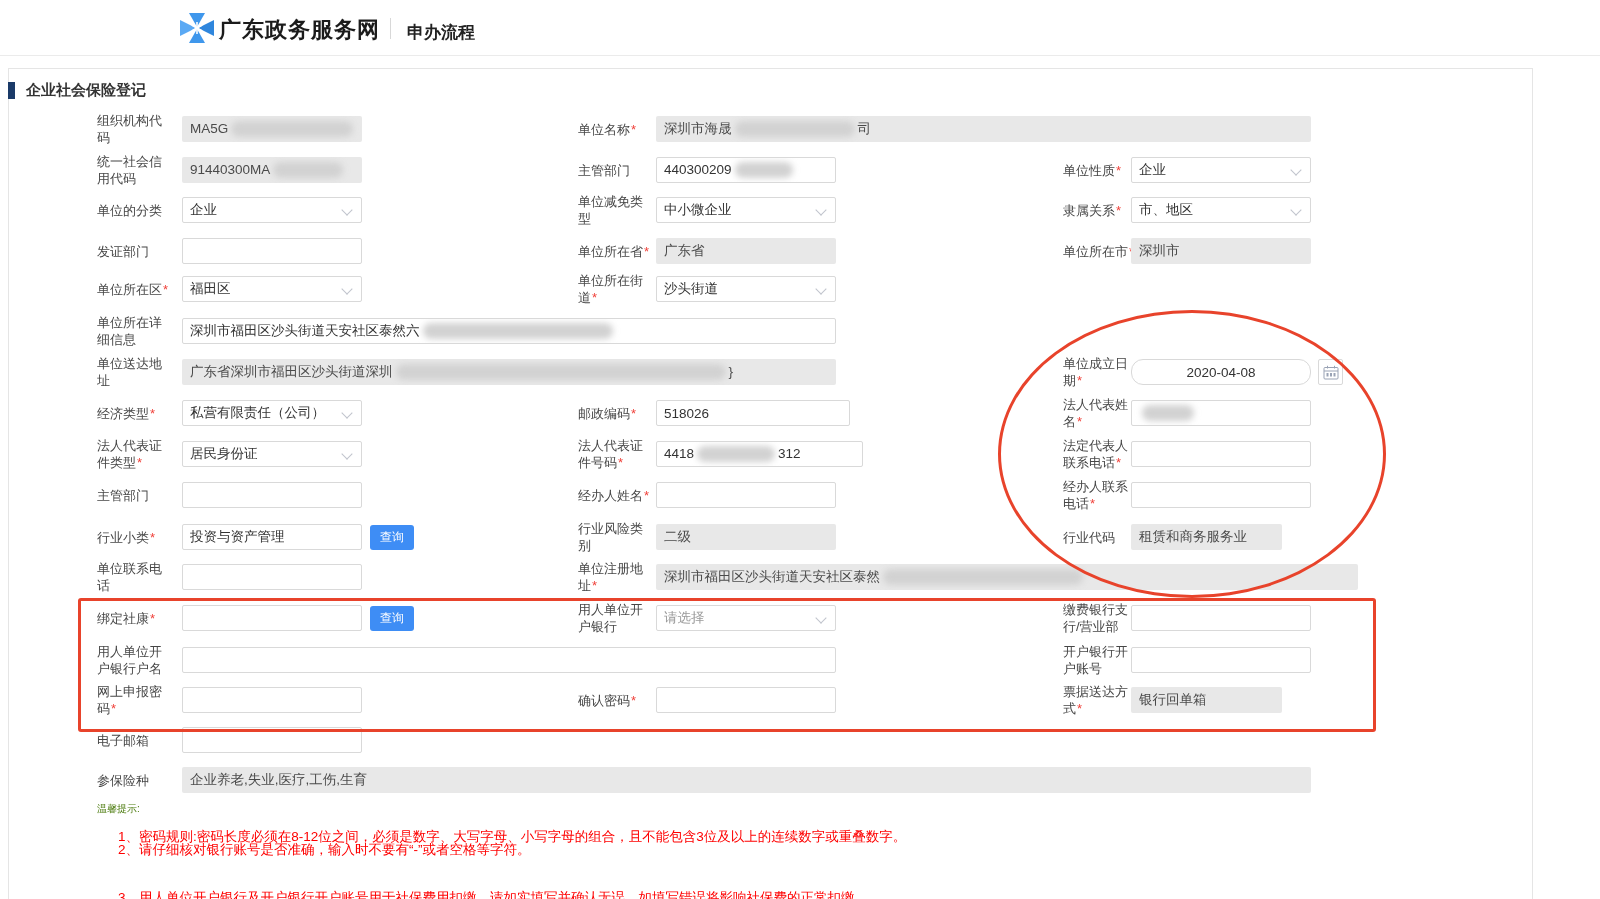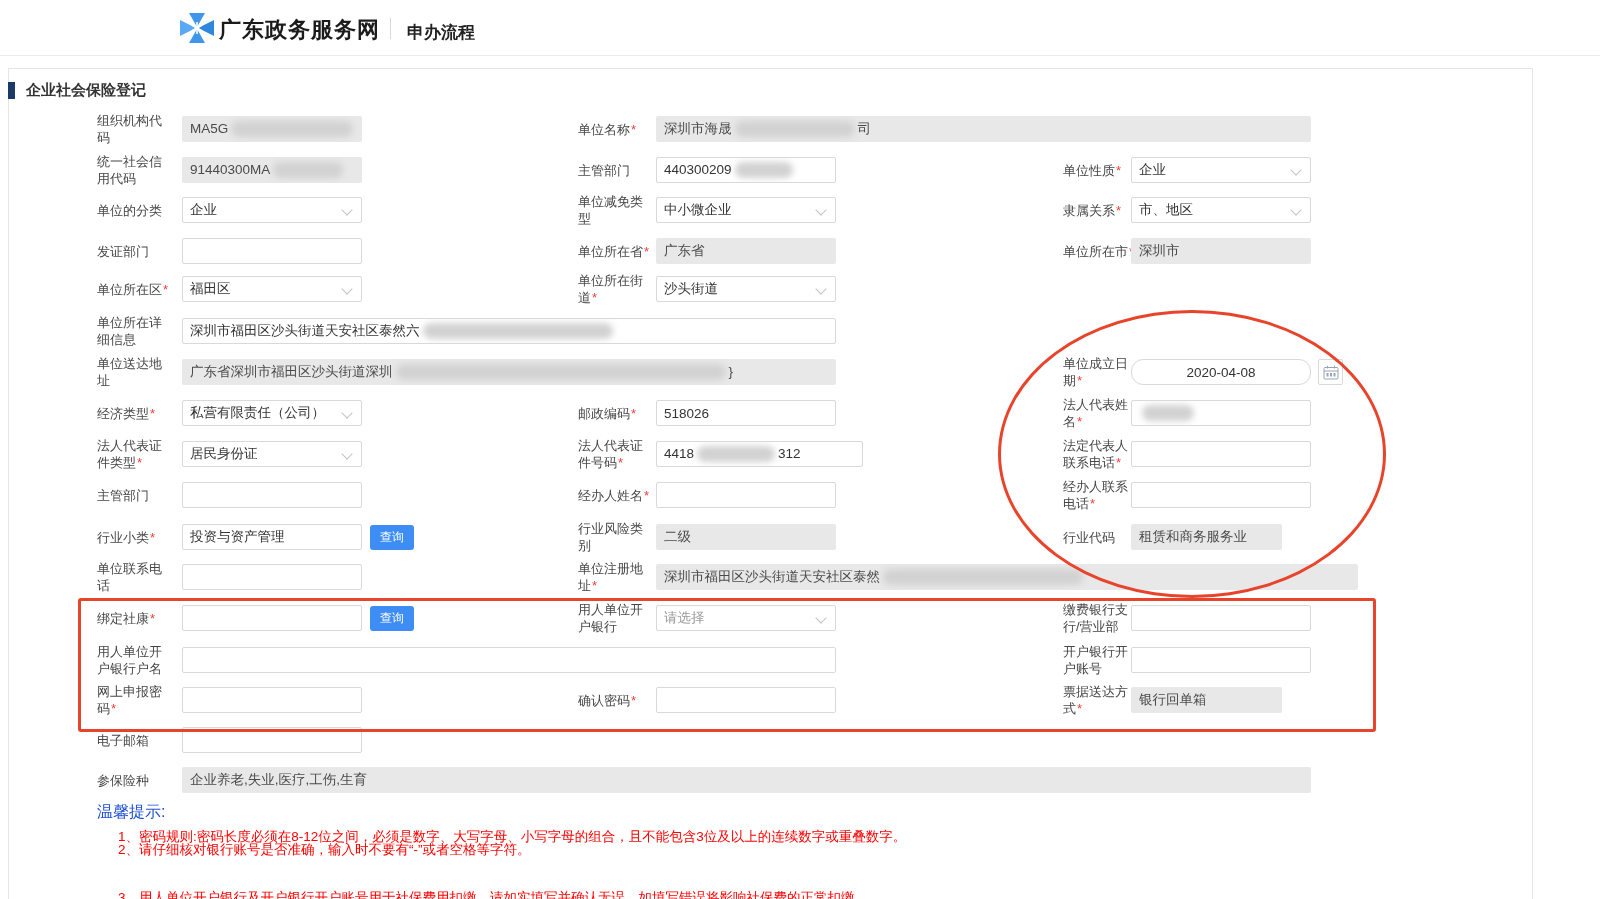--- a/index.html
+++ b/index.html
@@ -30,21 +30,21 @@
   .sel{background:#fff;border:1px solid #d9d9d9;border-radius:2px;color:#333;line-height:24px;padding:0 24px 0 7px;cursor:pointer;white-space:nowrap;overflow:hidden;}
   .sel.ph{color:#9b9b9b;}
   .chev{position:absolute;right:10px;top:8px;width:7px;height:7px;border-left:1px solid #c0c4cc;border-bottom:1px solid #c0c4cc;transform:rotate(-45deg);}
   .blur{display:inline-block;height:16px;background:#d2d2d2;border-radius:8px;filter:blur(3px);vertical-align:middle;margin:0 3px;}
   .qbtn{position:absolute;width:44px;height:25px;background:#3e8df5;color:#fff;font-size:12px;border:none;border-radius:3px;cursor:pointer;z-index:2;font-family:inherit;}
   .calbtn{position:absolute;width:25px;height:26px;background:#fff;border:1px solid #d9d9d9;border-radius:2px;cursor:pointer;z-index:2;display:flex;align-items:center;justify-content:center;padding:0;}
   
   .ellipse{position:absolute;left:998px;top:310px;width:382px;height:282px;border:3px solid #e8432b;border-radius:50%;z-index:5;pointer-events:none;}
   .redrect{position:absolute;left:78px;top:598px;width:1292px;height:128px;border:3px solid #e8432b;border-radius:3px;z-index:5;pointer-events:none;}
   
-  .tips-title{position:absolute;left:97px;top:802px;font-size:16px;color:#1d4ed8;}
+  .tips-title{position:absolute;left:97px;top:802px;font-size:10px;color:#4d7c0f;}
   .tip{position:absolute;left:118px;font-size:13.5px;color:#fe0000;white-space:nowrap;}
 </style>
 </head>
 <body>
 
 <div class="header">
   <svg class="logo" width="34" height="30" viewBox="0 0 34 30">
     <polygon points="0,7 16,15 0,23" fill="#5aa9f4"></polygon>
     <polygon points="34,7 18,15 34,23" fill="#2f86dd"></polygon>
     <polygon points="9,0 17,14 25,0" fill="#3f97ec"></polygon>
@@ -146,21 +146,21 @@
   </svg>
 </button>
 
 <div class="lbl" style="left:97px;top:400px">
     <span class="lw"><span>经济类型</span><span class="req">*</span></span>
   </div>
 <div class="box sel" style="left:182px;top:400px;width:180px"><span>私营有限责任（公司）</span><i class="chev"></i></div>
 <div class="lbl" style="left:578px;top:400px">
     <span class="lw"><span>邮政编码</span><span class="req">*</span></span>
   </div>
-<input class="box inp" style="left: 656px; top: 400px; width: 180px;" value="518026">
+<input class="box inp" style="left: 656px; top: 400px; width: 194px;" value="518026">
 <div class="lbl" style="left:1063px;top:400px">
     <span class="lw"><span>法人代表姓名</span><span class="req">*</span></span>
   </div>
 <div class="box inp fake" style="left:1131px;top:400px;width:180px"><span class="blur" style="width:52px"></span></div>
 
 <div class="lbl" style="left:97px;top:441px">
     <span class="lw"><span>法人代表证件类型</span><span class="req">*</span></span>
   </div>
 <div class="box sel" style="left:182px;top:441px;width:180px"><span>居民身份证</span><i class="chev"></i></div>
 <div class="lbl" style="left:578px;top:441px">

